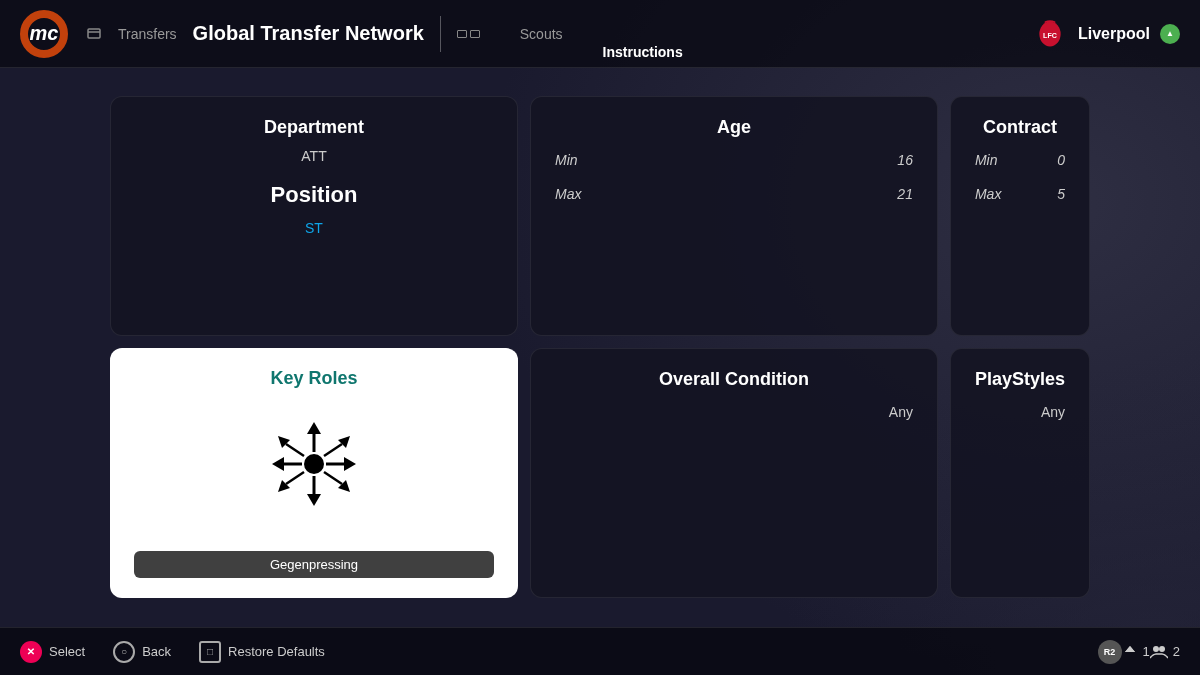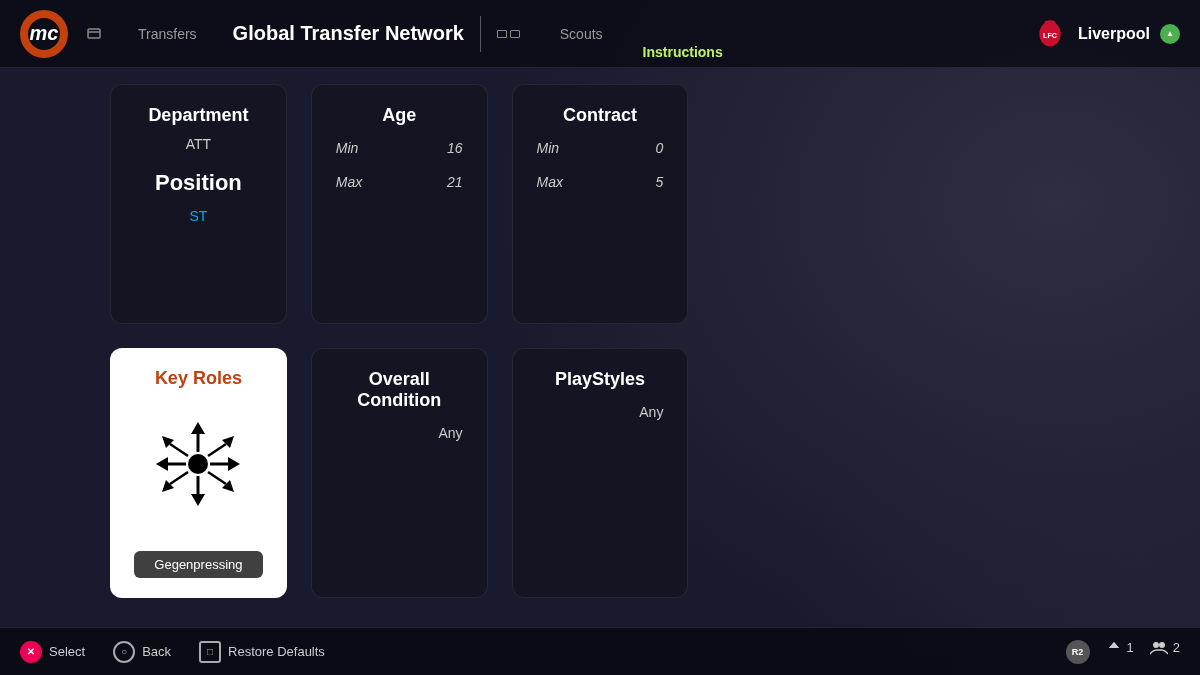--- a/index.html
+++ b/index.html
@@ -59,21 +59,21 @@
       font-weight: bold;
       font-size: 20px;
       color: #ffffff;
       margin-right: 18px;
       flex-shrink: 0;
     }
 
     .nav-left {
       display: flex;
       align-items: center;
-      gap: 36px;
+      gap: 16px;
     }
 
     .nav-transfers {
       color: #999;
       font-size: 14px;
       cursor: pointer;
     }
 
     .nav-transfers-icon {
       font-size: 14px;
@@ -116,21 +116,21 @@
 
     .nav-scouts {
       color: #999;
       font-size: 14px;
       cursor: pointer;
     }
 
     .nav-instructions {
       font-weight: bold;
       font-size: 14px;
-      color: #bef264;
+      color: #ffffff;
       cursor: pointer;
       margin-top: 36px;
     }
 
     .header-right {
       margin-left: auto;
       display: flex;
       align-items: center;
       gap: 10px;
     }
@@ -167,25 +167,25 @@
     .club-indicator::after {
       content: '▲';
       font-size: 8px;
       color: #fff;
     }
 
     
     .main {
       position: relative;
       z-index: 5;
-      padding: 16px 110px;
+      padding: 28px 110px;
       display: grid;
-      grid-template-columns: 1fr 1fr 1fr 1fr 1fr;
+      grid-template-columns: 1fr 1fr;
       grid-template-rows: auto auto;
-      gap: 24px;
+      gap: 12px;
     }
 
     .card {
       background: rgba(20,20,35,0.95);
       border-radius: 12px;
       padding: 20px 24px;
       border: 1px solid rgba(255,255,255,0.08);
     }
 
     .card-title {
@@ -279,21 +279,21 @@
       padding: 20px 24px;
       min-height: 250px;
       display: flex;
       flex-direction: column;
       align-items: center;
     }
 
     .keyroles-title {
       font-size: 18px;
       font-weight: bold;
-      color: #c2410c;
+      color: #0f766e;
       text-align: center;
     }
 
     .keyroles-icon {
       flex: 1;
       display: flex;
       align-items: center;
       justify-content: center;
       margin-bottom: 12px;
     }
@@ -358,22 +358,21 @@
       flex-shrink: 0;
     }
 
     .btn-x { background: #e05; color: #fff; }
     .btn-o { background: transparent; border: 2px solid #aaa; color: #aaa; }
     .btn-sq { background: transparent; border: 2px solid #aaa; color: #aaa; border-radius: 3px; }
 
     .footer-right {
       margin-left: auto;
       display: flex;
-      align-items: flex-start;
-      gap: 16px;
+      align-items: center;
       font-size: 13px;
       color: #ccc;
     }
 
     .footer-r2 {
       width: 24px;
       height: 24px;
       border-radius: 50%;
       background: #555;
       display: flex;

